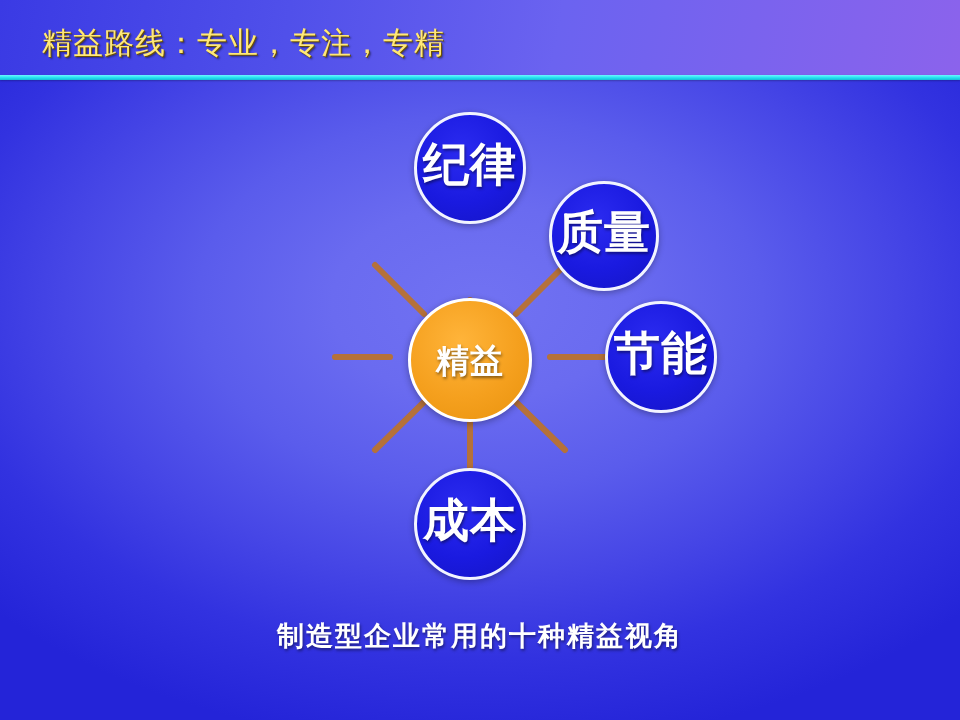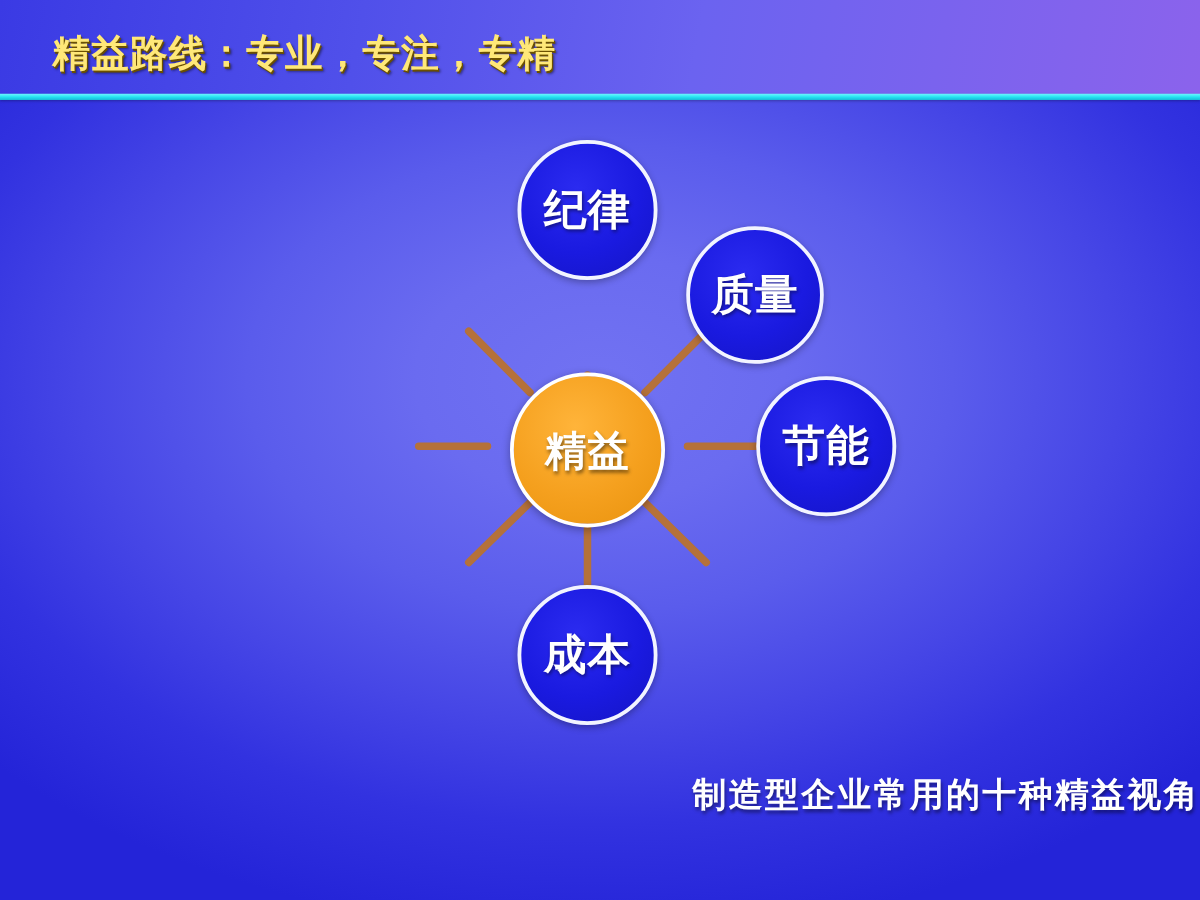--- a/index.html
+++ b/index.html
@@ -35,21 +35,21 @@
       #5050ea 30%,
       #6b63f0 58%,
       #7a63ee 78%,
       #8b63ec 100%);
   }
   #slide-title {
     position: absolute;
     left: 42px;
     top: 23px;
     font-family: "DejaVu Serif", "Liberation Serif", serif;
-    font-weight: bold;
+    font-weight: normal;
     font-size: 30px;
     letter-spacing: 1px;
     color: #ffe878;
     text-shadow:
       1px 1px 0 #6b5000,
       2px 2px 2px rgba(0,0,0,0.45);
     white-space: nowrap;
   }
   #title-rule {
     position: absolute;
@@ -88,35 +88,35 @@
     letter-spacing: 1px;
     text-shadow: 1px 2px 3px rgba(0,0,0,0.45);
     line-height: 1;
     white-space: nowrap;
   }
   .node.satellite {
     background: radial-gradient(circle at 42% 34%, #2b2bf0 0%, #1a1ae0 55%, #1414c4 100%);
     border: 3px solid #f2f4ff;
     box-shadow: 0 2px 6px rgba(0,0,0,0.30);
   }
-  .node.satellite span { font-size: 34px; }
+  .node.satellite span { font-size: 46px; font-family: Liberation Mono, monospace; }
   .node.center {
     background: radial-gradient(circle at 42% 34%, #ffb43a 0%, #f5a01e 55%, #e8920d 100%);
     border: 3px solid #ffffff;
     box-shadow: 0 2px 7px rgba(0,0,0,0.32);
     text-align: right;
   }
   .node.center span { font-size: 33px; }
   
   #caption {
     position: absolute;
     left: 0;
     top: 618px;
     width: 960px;
-    text-align: right;
+    text-align: center;
     font-family: "DejaVu Serif", "Liberation Serif", serif;
     font-weight: bold;
     font-size: 27px;
     letter-spacing: 2px;
     color: #ffffff;
     text-shadow: 1px 2px 3px rgba(0,0,0,0.45);
   }
 </style>
 </head>
 <body>

